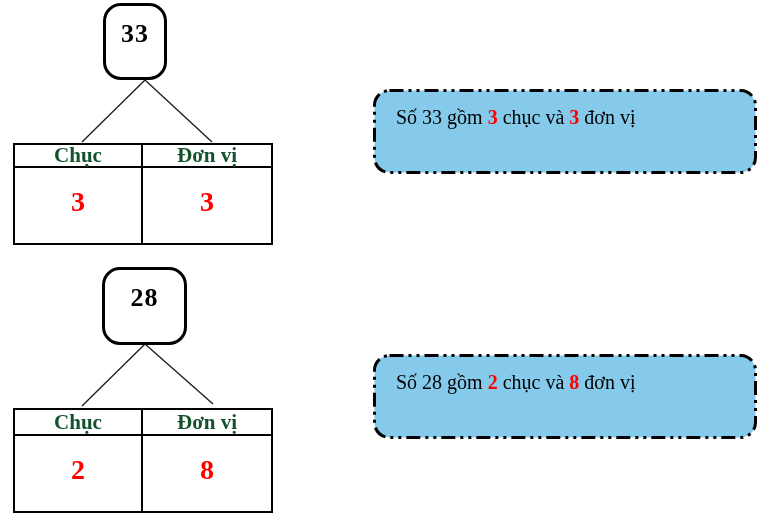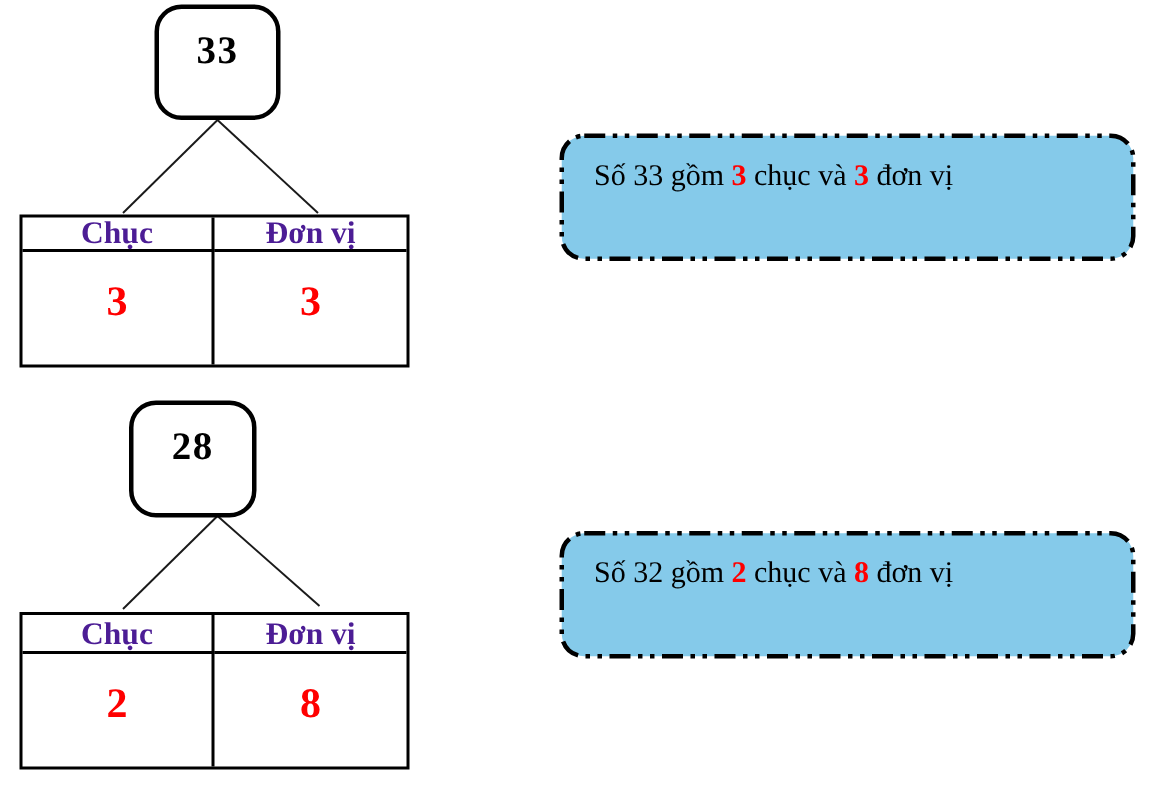--- a/index.html
+++ b/index.html
@@ -21,22 +21,22 @@
     background: #ffffff;
     display: flex;
     align-items: center;
     justify-content: center;
     font-weight: bold;
     font-size: 26px;
     color: #000000;
     padding-bottom: 16px;
     letter-spacing: 1px;
   }
-  .card-33 { left: 103px; top: 3px;   width: 84px; height: 77px; }
-  .card-28 { left: 86px; top: 267px; width: 85px; height: 78px; }
+  .card-33 { left: 103px; top: 3px;   width: 64px; height: 77px; }
+  .card-28 { left: 102px; top: 267px; width: 85px; height: 78px; }
 
   
   .connectors { position: absolute; left: 0; top: 0; width: 780px; height: 523px; }
 
   
   .pv-table {
     position: absolute;
     box-sizing: border-box;
     left: 13px;
     width: 260px;
@@ -47,21 +47,21 @@
   }
   .table-1 { top: 143px; height: 102px; grid-template-rows: 23px 1fr; }
   .table-2 { top: 408px; height: 105px; grid-template-rows: 26px 1fr; }
   .pv-th {
     box-sizing: border-box;
     display: flex;
     align-items: center;
     justify-content: center;
     font-weight: bold;
     font-size: 21px;
-    color: #4c1d95;
+    color: #14532d;
     border-bottom: 2px solid #000000;
   }
   .pv-td {
     box-sizing: border-box;
     display: flex;
     align-items: center;
     justify-content: center;
     font-weight: bold;
     font-size: 28px;
     color: #ff0000;
@@ -122,16 +122,16 @@
     <div class="pv-th col-first">Chục</div>
     <div class="pv-th">Đơn vị</div>
     <div class="pv-td col-first">2</div>
     <div class="pv-td">8</div>
   </div>
 
   <div class="callout callout-2">
     <svg width="386" height="87" viewBox="0 0 386 87">
       <rect x="2.5" y="2.5" width="381" height="82" rx="15" stroke="#000000" stroke-width="3" stroke-dasharray="14 5 3 5 3 5" fill="#85caea"></rect>
     </svg>
-    <div class="callout-text"><span>Số 32 gồm </span><span class="seg-red">2</span><span> chục và </span><span class="seg-red">8</span><span> đơn vị</span></div>
+    <div class="callout-text"><span>Số 28 gồm </span><span class="seg-red">2</span><span> chục và </span><span class="seg-red">8</span><span> đơn vị</span></div>
   </div>
 
 </div>
 
 </body></html>

